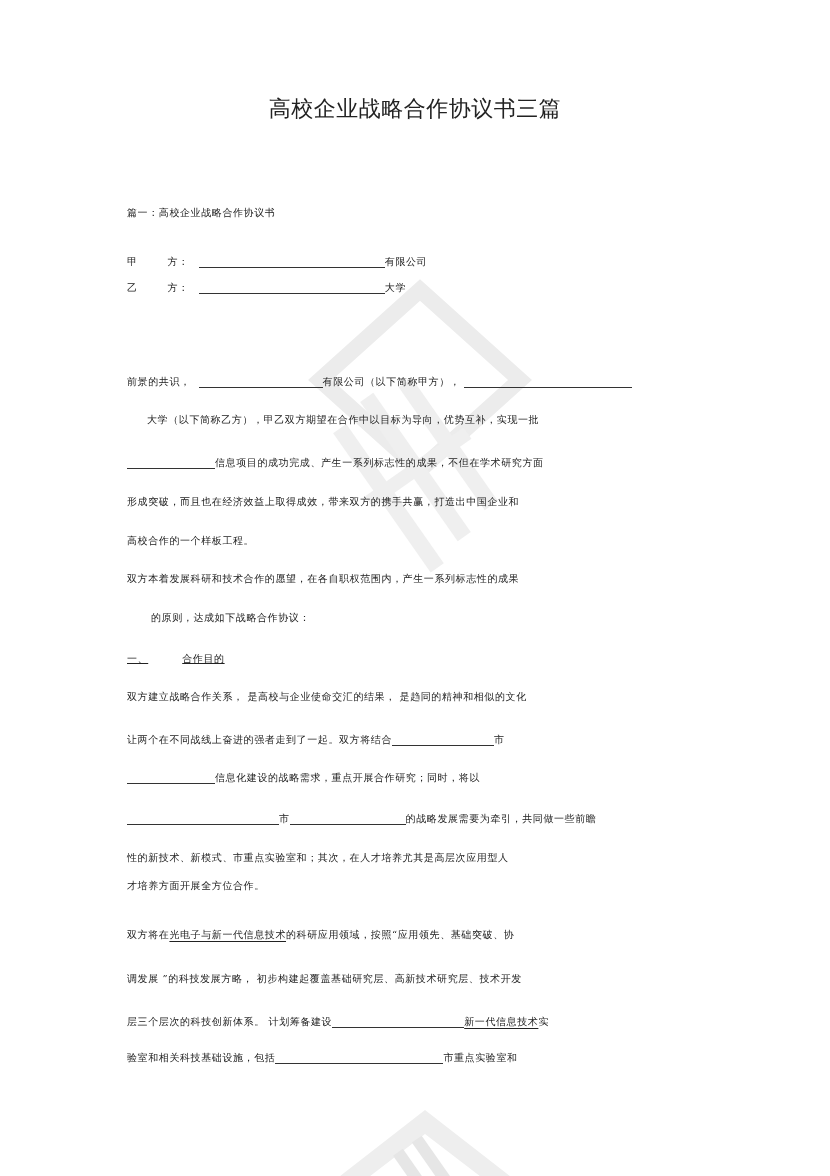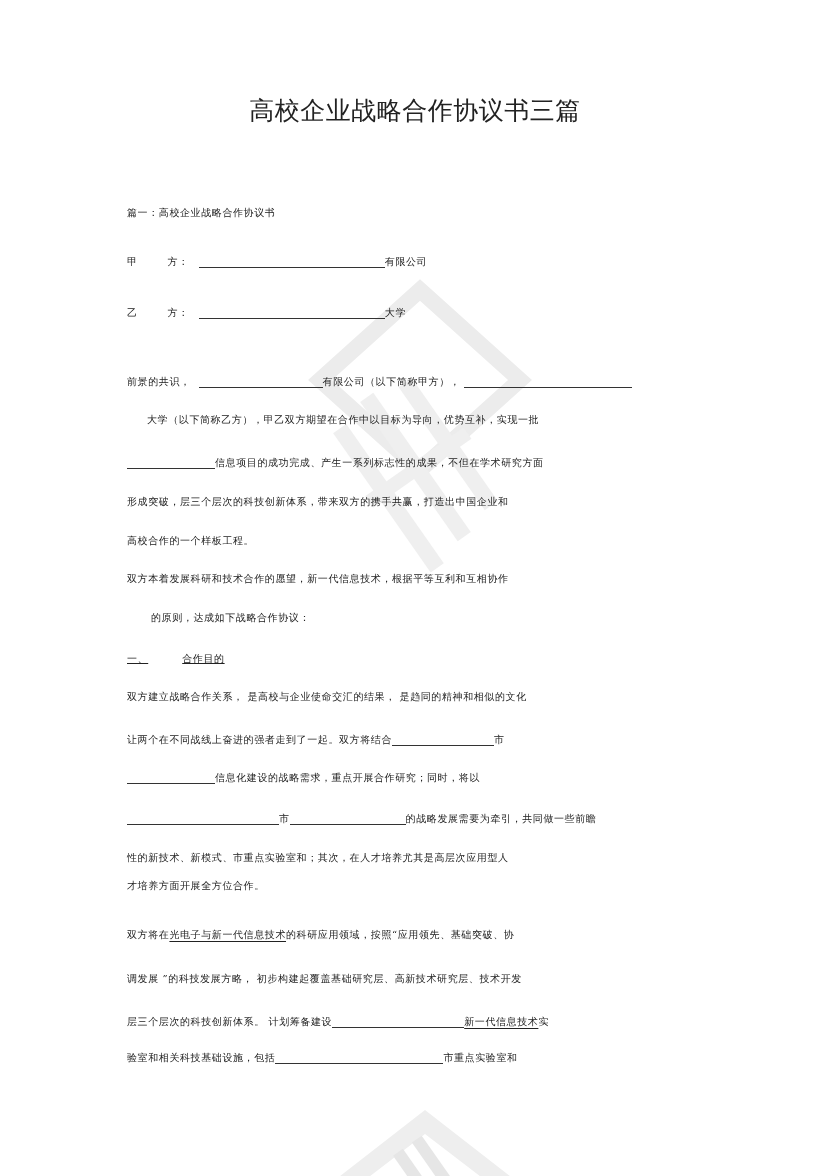--- a/index.html
+++ b/index.html
@@ -4,21 +4,21 @@
 <style>
   html, body { margin: 0; padding: 0; background: #ffffff; }
   body {
     width: 830px; height: 1176px; position: relative; overflow: hidden;
     font-family: "DejaVu Serif", "Liberation Serif", serif;
     color: #1a1a1a;
   }
   .page { position: absolute; left: 0; top: 0; width: 830px; height: 1176px; }
   .title {
     position: absolute; left: 0; width: 830px; top: 94px;
-    text-align: center; font-size: 25px; letter-spacing: 0.5px; color: #222;
+    text-align: center; font-size: 22px; letter-spacing: 0.5px; color: #222;
   }
   .line {
     position: absolute; left: 127px; font-size: 10px; white-space: nowrap; color: #222;
     letter-spacing: 0.6px;
   }
   .blank { display: inline-block; border-bottom: 1px solid #333; height: 1em; vertical-align: -3px; }
   .ul { text-decoration: underline; text-underline-offset: 3px; }
   .gap { display: inline-block; }
   .watermark { position: absolute; pointer-events: none; }
 </style>
@@ -47,35 +47,35 @@
   </svg>
 
   <div class="title">高校企业战略合作协议书三篇</div>
 
   <div class="line" style="top:206px;">篇一：高校企业战略合作协议书</div>
 
   <div class="line" style="top:255px;">
     <span>甲</span><span class="gap" style="width:30px"></span><span>方：</span><span class="gap" style="width:10px"></span><span class="blank" style="width:186px"></span><span>有限公司</span>
   </div>
 
-  <div class="line" style="top:306px;">
+  <div class="line" style="top:281px;">
     <span>乙</span><span class="gap" style="width:30px"></span><span>方：</span><span class="gap" style="width:10px"></span><span class="blank" style="width:186px"></span><span>大学</span>
   </div>
 
   <div class="line" style="top:375px;">
     <span>前景的共识，</span><span class="gap" style="width:8px"></span><span class="blank" style="width:124px"></span><span>有限公司（以下简称甲方），</span><span class="gap" style="width:4px"></span><span class="blank" style="width:168px"></span>
   </div>
   <div class="line" style="top:413px;margin-left:20px;">大学（以下简称乙方），甲乙双方期望在合作中以目标为导向，优势互补，实现一批</div>
   <div class="line" style="top:456px;">
     <span class="blank" style="width:88px"></span><span>信息项目的成功完成、产生一系列标志性的成果，不但在学术研究方面</span>
   </div>
-  <div class="line" style="top:495px;">形成突破，层三个层次的科技创新体系，带来双方的携手共赢，打造出中国企业和</div>
+  <div class="line" style="top:495px;">形成突破，而且也在经济效益上取得成效，带来双方的携手共赢，打造出中国企业和</div>
   <div class="line" style="top:534px;">高校合作的一个样板工程。</div>
 
-  <div class="line" style="top:572px;">双方本着发展科研和技术合作的愿望，新一代信息技术，根据平等互利和互相协作</div>
+  <div class="line" style="top:572px;">双方本着发展科研和技术合作的愿望，在各自职权范围内，产生一系列标志性的成果</div>
   <div class="line" style="top:611px;padding-left:24px;">的原则，达成如下战略合作协议：</div>
 
   <div class="line" style="top:652px;text-decoration:underline;">
     <span>一、</span><span class="gap" style="width:34px"></span><span>合作目的</span>
   </div>
 
   <div class="line" style="top:690px;">双方建立战略合作关系， 是高校与企业使命交汇的结果， 是趋同的精神和相似的文化</div>
   <div class="line" style="top:733px;">
     <span>让两个在不同战线上奋进的强者走到了一起。双方将结合</span><span class="blank" style="width:102px"></span><span>市</span>
   </div>

